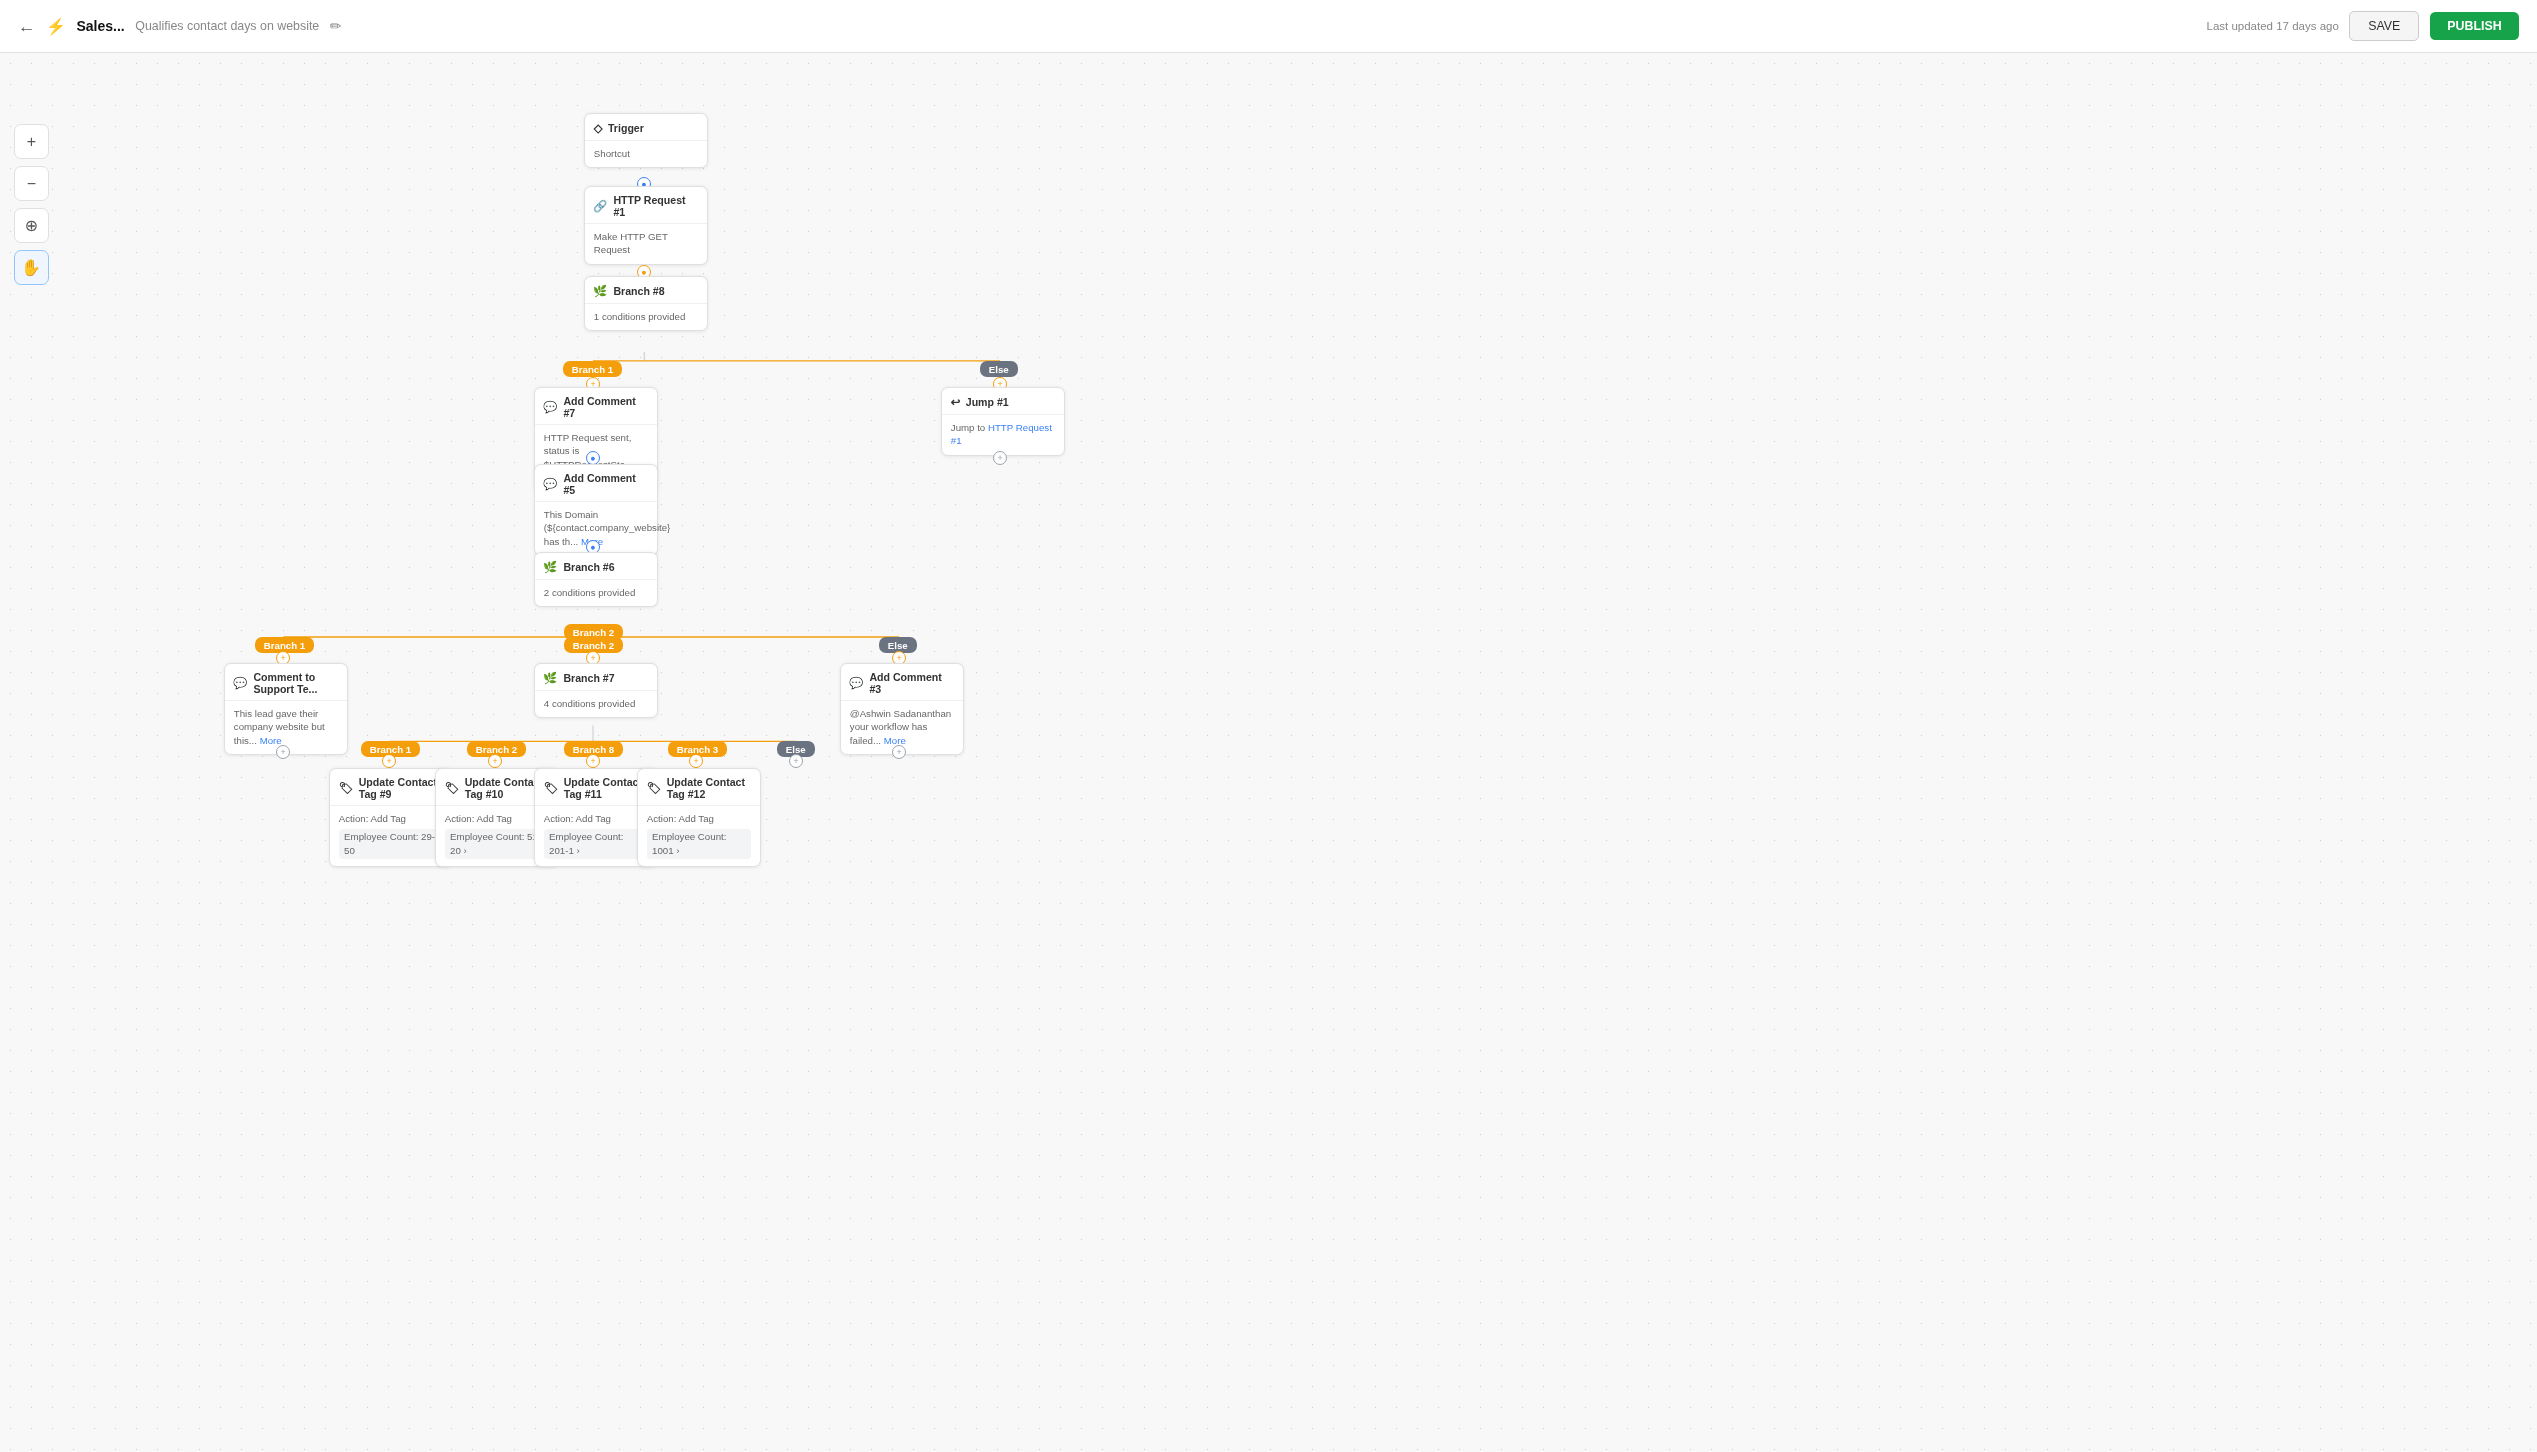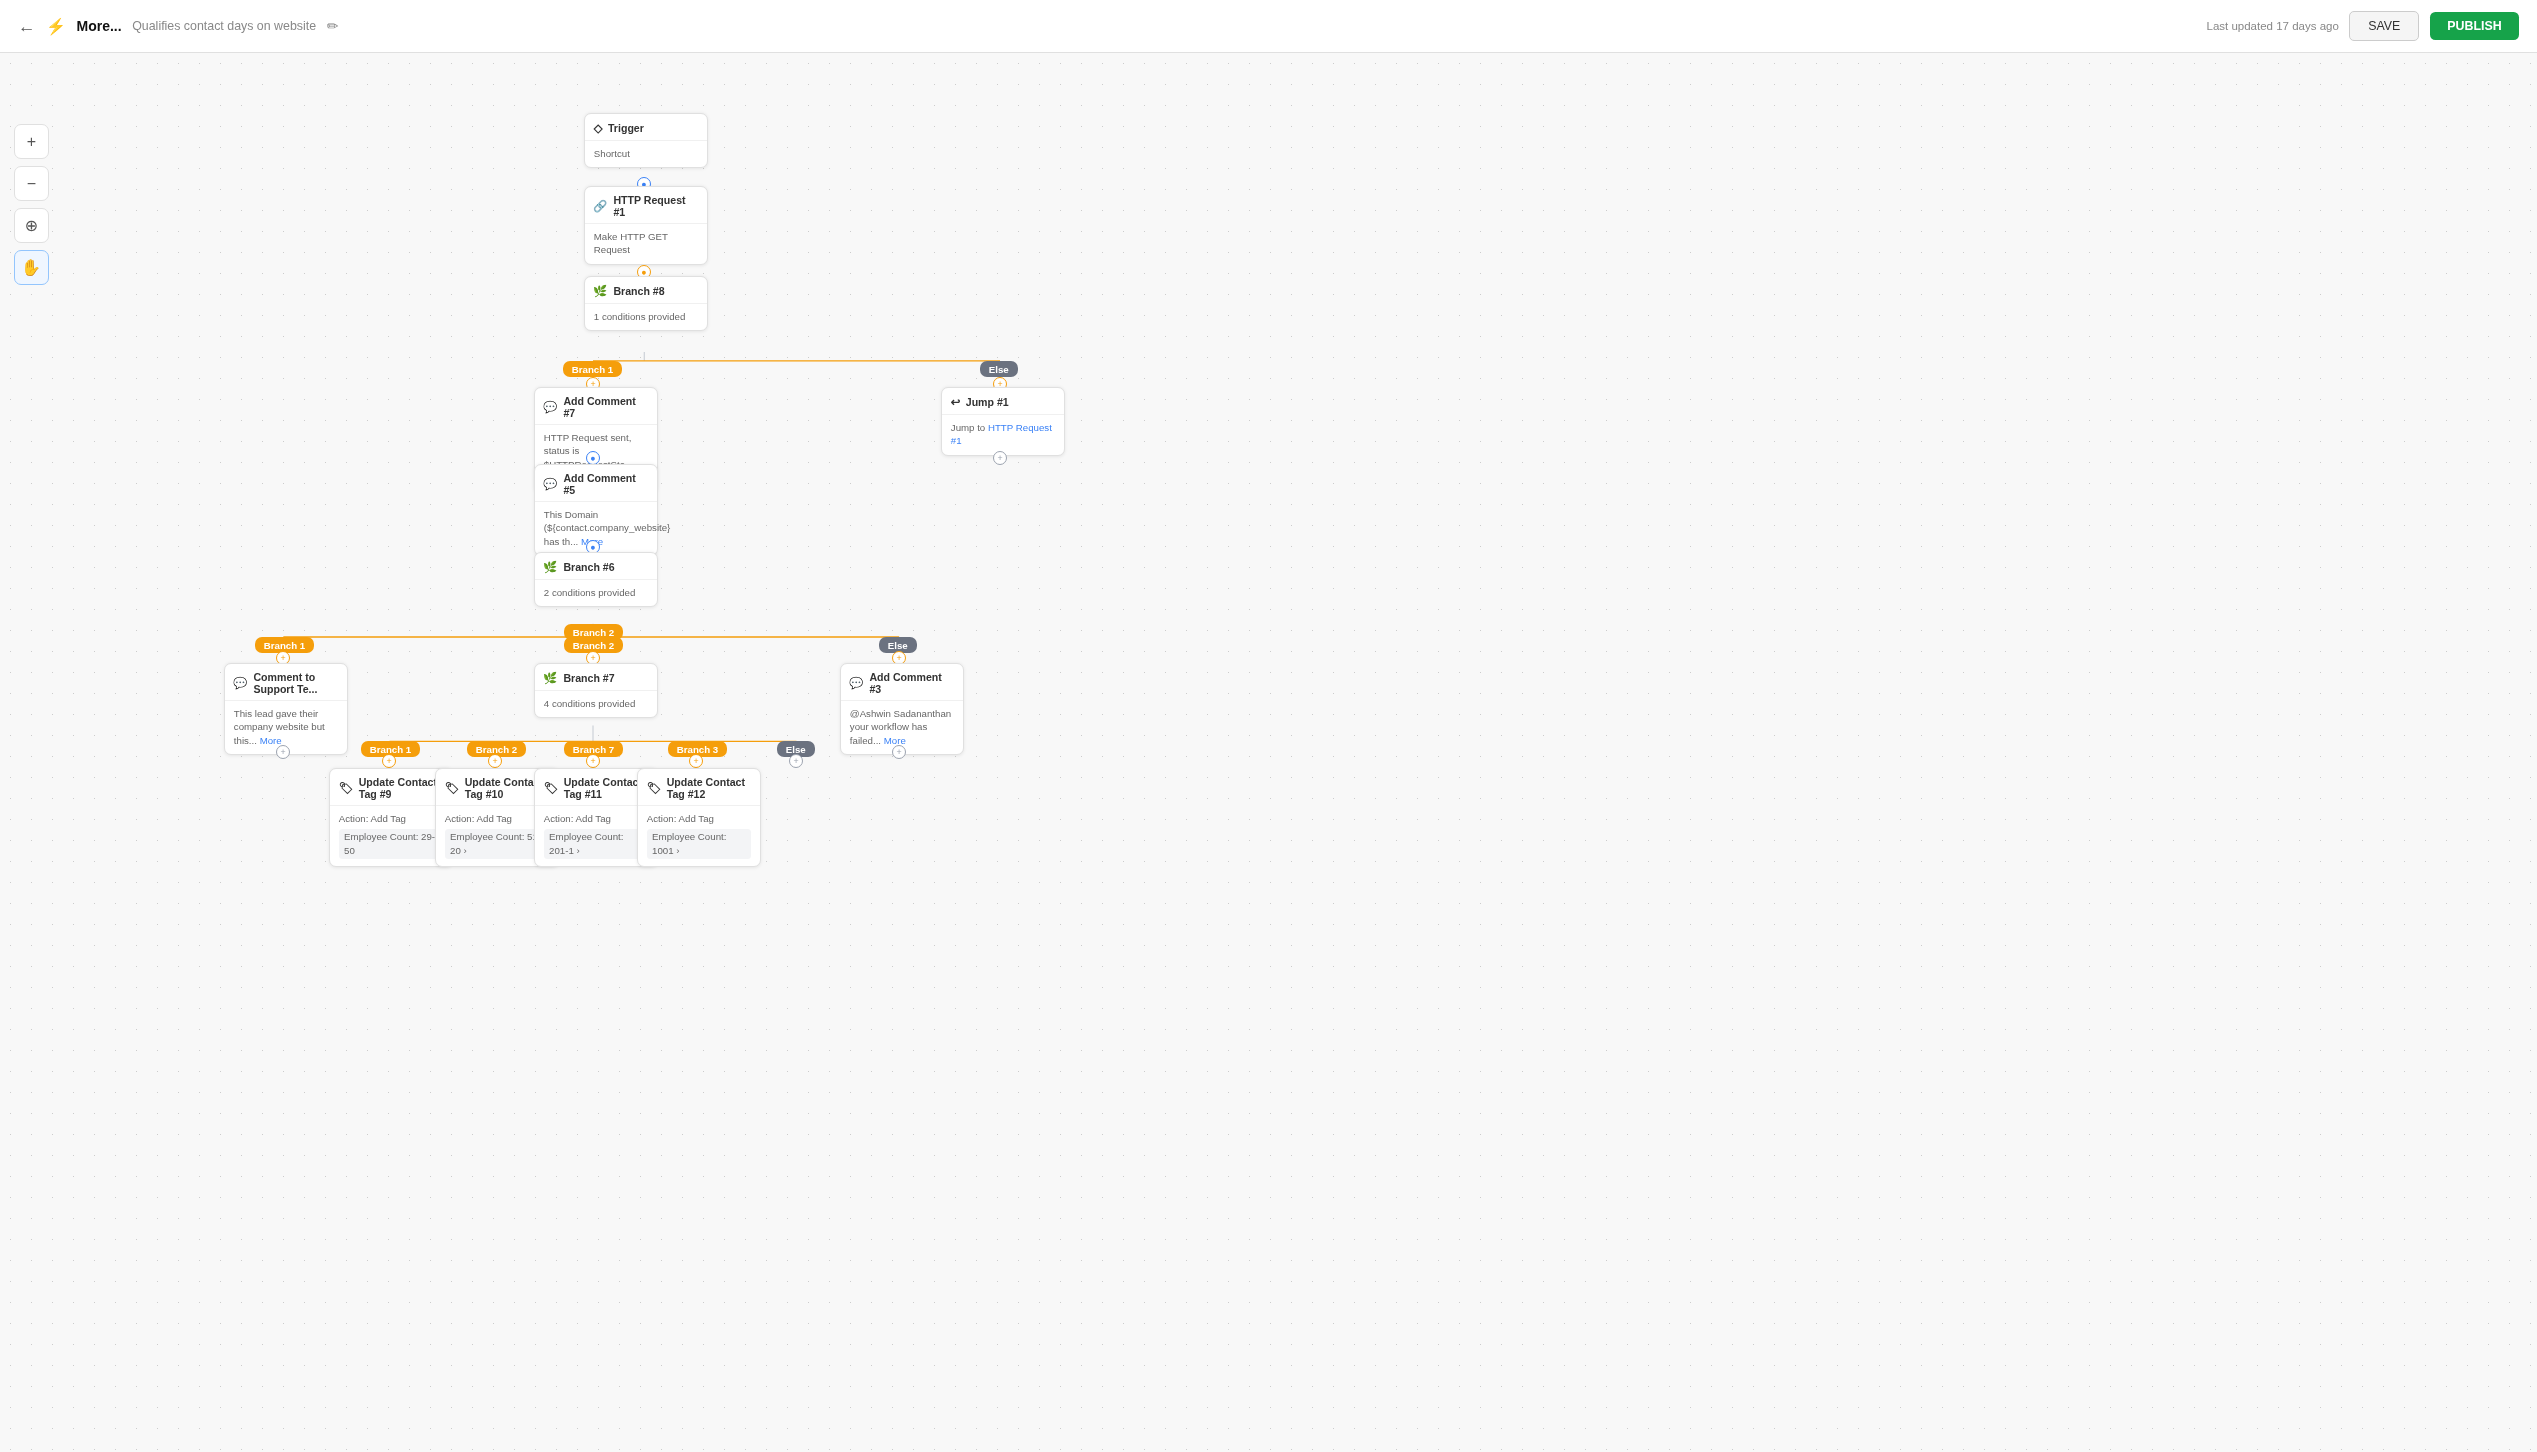--- a/index.html
+++ b/index.html
@@ -116,21 +116,21 @@
       pointer-events: none;
     }
   </style>
 </head>
 <body>
 
 <div class="header">
   <div class="header-left">
     <button class="back-btn">←</button>
     <span class="workflow-icon">⚡</span>
-    <span class="workflow-title">More...</span>
+    <span class="workflow-title">Sales...</span>
     <span class="workflow-subtitle">Qualifies contact days on website</span>
     <button class="edit-btn">✏</button>
   </div>
   <div class="header-right">
     <span class="last-updated">Last updated 17 days ago</span>
     <button class="save-btn">SAVE</button>
     <button class="publish-btn">PUBLISH</button>
   </div>
 </div>
 
@@ -279,21 +279,21 @@
         <span>Add Comment #3</span>
       </div>
       <div class="node-body">@Ashwin Sadananthan your workflow has failed... <span style="color:#3b82f6">More</span></div>
     </div>
 
     <div class="connector add" style="left:283px; top:699px;">+</div>
     <div class="connector add" style="left:899px; top:699px;">+</div>
 
     <div class="branch-label" style="left:361px; top:688px;">Branch 1</div>
     <div class="branch-label" style="left:467px; top:688px;">Branch 2</div>
-    <div class="branch-label" style="left:564px; top:688px;">Branch 7</div>
+    <div class="branch-label" style="left:564px; top:688px;">Branch 8</div>
     <div class="branch-label" style="left:668px; top:688px;">Branch 3</div>
     <div class="branch-label else" style="left:777px; top:688px;">Else</div>
 
     <div class="connector orange" style="left:389px; top:708px;">+</div>
     <div class="connector orange" style="left:495px; top:708px;">+</div>
     <div class="connector orange" style="left:593px; top:708px;">+</div>
     <div class="connector orange" style="left:696px; top:708px;">+</div>
     <div class="connector add" style="left:796px; top:708px;">+</div>
 
     <div class="node" style="left:329px; top:715px; width:124px;">

